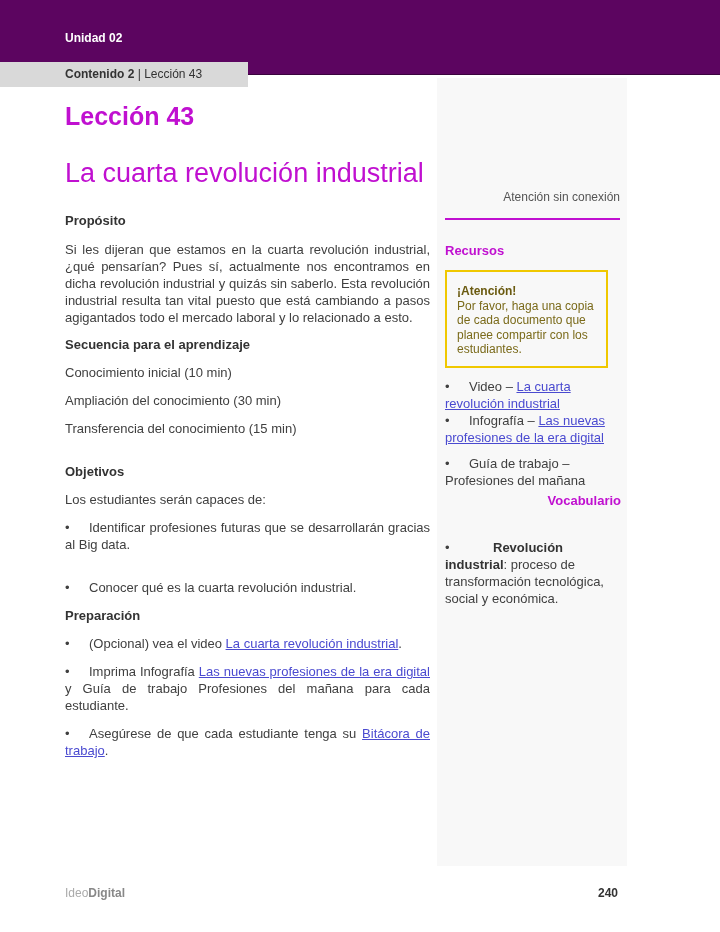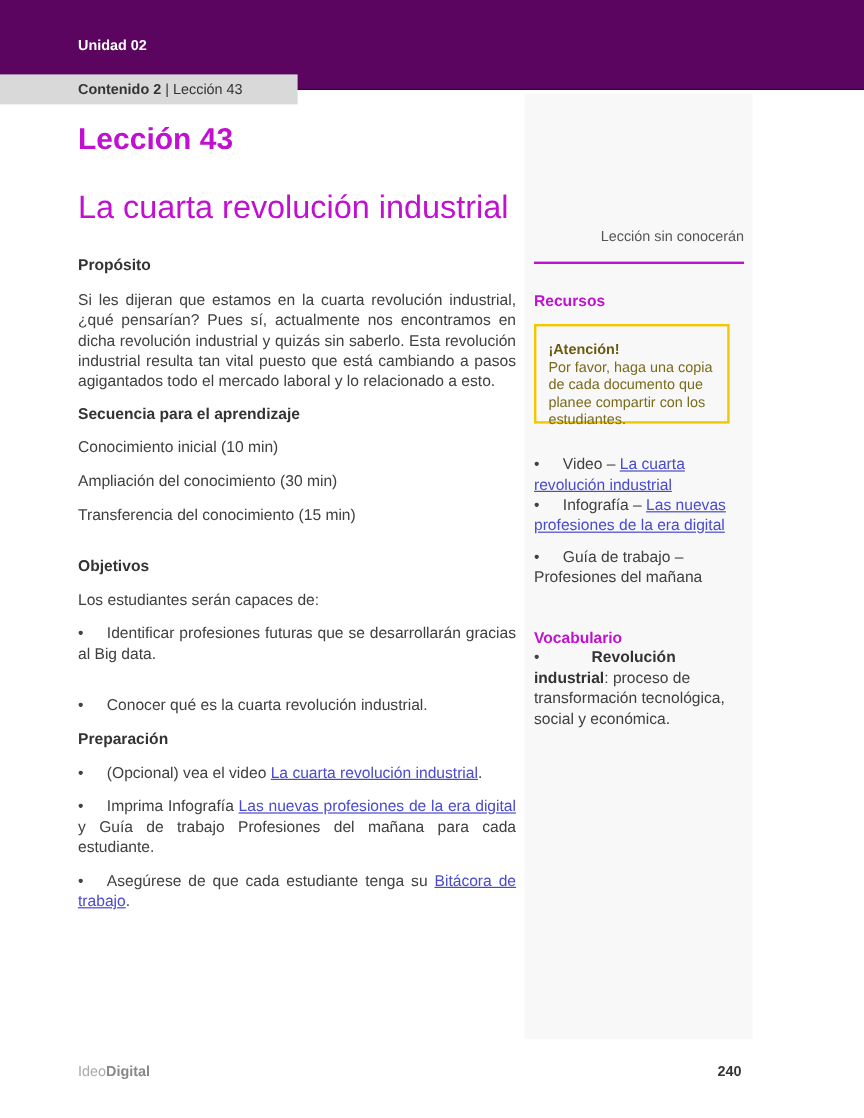--- a/index.html
+++ b/index.html
@@ -14,21 +14,21 @@
   .lesson-title { position:absolute; left:65px; top:158px; font-size:27px; color:#c010d0; font-weight:normal; }
   .main { position:absolute; left:65px; top:212px; width:365px; font-size:13px; line-height:17px; color:#404040; }
   .h { font-weight:bold; color:#333; font-size:13px; margin:0; }
   .p { margin:0; text-align:justify; }
   a.link { color:#4a4ad0; text-decoration:underline; }
   .bullet { display:inline-block; width:24px; }
   .side { position:absolute; left:445px; width:176px; font-size:13px; line-height:17px; color:#404040; }
   .offline { position:absolute; left:445px; top:190px; width:175px; text-align:right; font-size:12px; color:#555; }
   .side-rule { position:absolute; left:445px; top:218px; width:175px; height:2px; background:#c010d0; }
   .side-h { font-weight:bold; color:#c010d0; font-size:13px; }
-  .attention { position:absolute; left:445px; top:270px; width:163px; height:83px; border:2px solid #f0c800; padding:12px 0 0 10px; box-sizing:border-box; font-size:12px; line-height:14.5px; color:#7a6a1a; }
+  .attention { position:absolute; left:445px; top:270px; width:163px; height:98px; border:2px solid #f0c800; padding:12px 0 0 10px; box-sizing:border-box; font-size:12px; line-height:14.5px; color:#7a6a1a; }
   .attention b { color:#6a5a10; }
   .footer-brand { position:absolute; left:65px; top:886px; font-size:12px; color:#aaa; }
   .footer-brand b { color:#888; }
   .page-num { position:absolute; left:598px; top:886px; font-size:12px; font-weight:bold; color:#333; }
 </style>
 </head>
 <body>
 
 <div class="header-bar"></div>
 <div class="unit-label">Unidad 02</div>
@@ -57,34 +57,34 @@
   <p class="p" style="margin-bottom:11px;">Los estudiantes serán capaces de:</p>
   <p class="p" style="margin-bottom:26px;"><span class="bullet">•</span><span>Identificar profesiones futuras que se desarrollarán gracias al Big data.</span></p>
   <p class="p" style="margin-bottom:11px;"><span class="bullet">•</span><span>Conocer qué es la cuarta revolución industrial.</span></p>
 
   <p class="h" style="margin-bottom:11px;">Preparación</p>
   <p class="p" style="margin-bottom:11px;"><span class="bullet">•</span><span>(Opcional) vea el video </span><a class="link">La cuarta revolución industrial</a><span>.</span></p>
   <p class="p" style="margin-bottom:11px;"><span class="bullet">•</span><span>Imprima Infografía </span><a class="link">Las nuevas profesiones de la era digital</a><span> y Guía de trabajo Profesiones del mañana para cada estudiante.</span></p>
   <p class="p"><span class="bullet">•</span><span>Asegúrese de que cada estudiante tenga su </span><a class="link">Bitácora de trabajo</a><span>.</span></p>
 </div>
 
-<div class="offline">Lección sin conocerán</div>
+<div class="offline">Atención sin conexión</div>
 <div class="side-rule"></div>
 <div class="side side-h" style="top:242px;">Recursos</div>
 
 <div class="attention">
   <b>¡Atención!</b><br>
   <span>Por favor, haga una copia de cada documento que planee compartir con los estudiantes.</span>
 </div>
 
 <div class="side" style="top:378px;">
   <div><span class="bullet">•</span><span>Video – </span><a class="link">La cuarta revolución industrial</a></div>
   <div><span class="bullet">•</span><span>Infografía – </span><a class="link">Las nuevas profesiones de la era digital</a></div>
   <div style="margin-top:9px;"><span class="bullet">•</span><span>Guía de trabajo – Profesiones del mañana</span></div>
 </div>
 
-<div class="side side-h" style="top:523px;">Vocabulario</div>
+<div class="side side-h" style="top:492px;text-align:right;">Vocabulario</div>
 <div class="side" style="top:539px;">
   <span class="bullet">•</span><b style="color:#333;padding-left:24px;">Revolución industrial</b><span>: proceso de transformación tecnológica, social y económica.</span>
 </div>
 
 <div class="footer-brand"><span>Ideo</span><b>Digital</b></div>
 <div class="page-num">240</div>
 
 </body></html>

